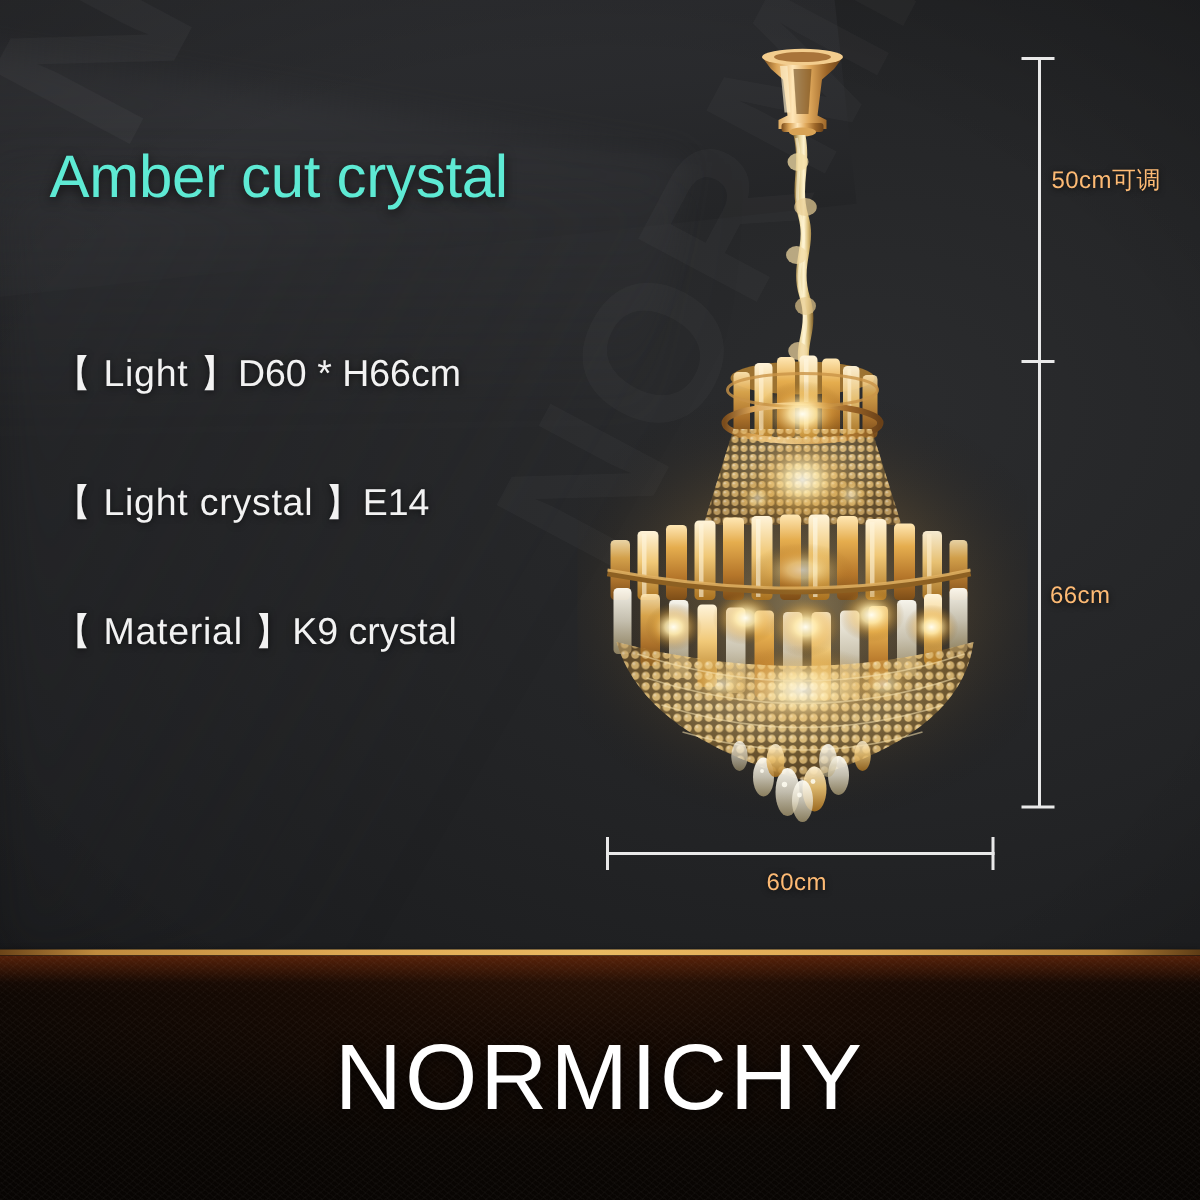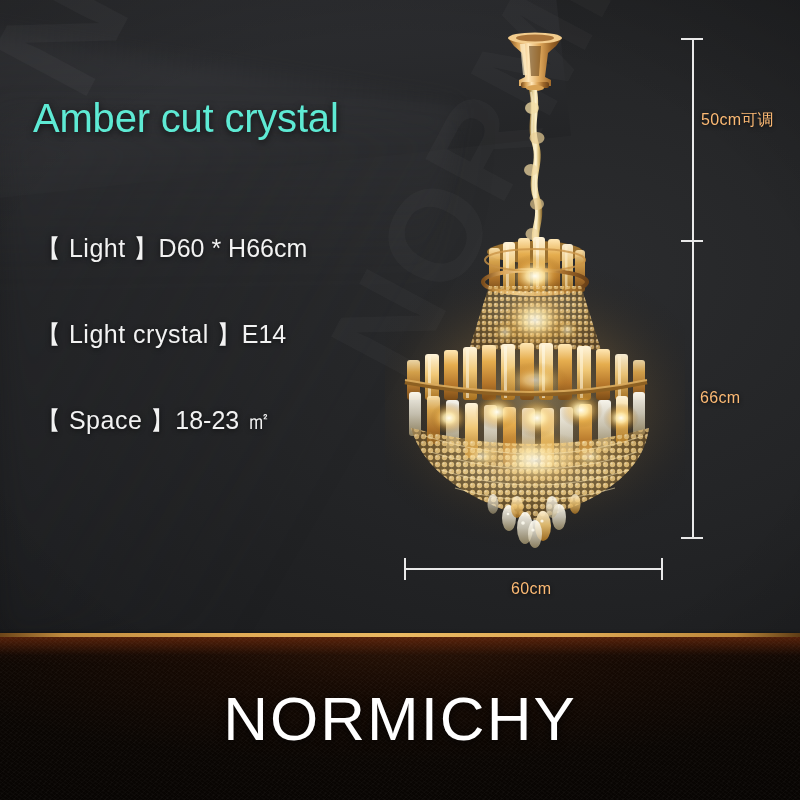--- a/index.html
+++ b/index.html
@@ -149,22 +149,22 @@
   <div class="specs">
     <div class="spec-row">
       <span class="spec-key">【 Light 】</span>
       <span class="spec-val">D60 * H66cm</span>
     </div>
     <div class="spec-row">
       <span class="spec-key">【 Light crystal 】</span>
       <span class="spec-val">E14</span>
     </div>
     <div class="spec-row">
-      <span class="spec-key">【 Space 】</span>
-      <span class="spec-val">18-23 ㎡</span>
+      <span class="spec-key">【 Material 】</span>
+      <span class="spec-val">K9 crystal</span>
     </div>
   </div>
 
   <div class="lamp">
     <svg width="300" height="530" viewBox="0 0 300 530" xmlns="http://www.w3.org/2000/svg">
       <defs>
         <linearGradient id="gMetal" x1="0" y1="0" x2="1" y2="0">
           <stop offset="0%" stop-color="#7a4c1c"></stop>
           <stop offset="18%" stop-color="#d9a255"></stop>
           <stop offset="38%" stop-color="#ffe6b8"></stop>

